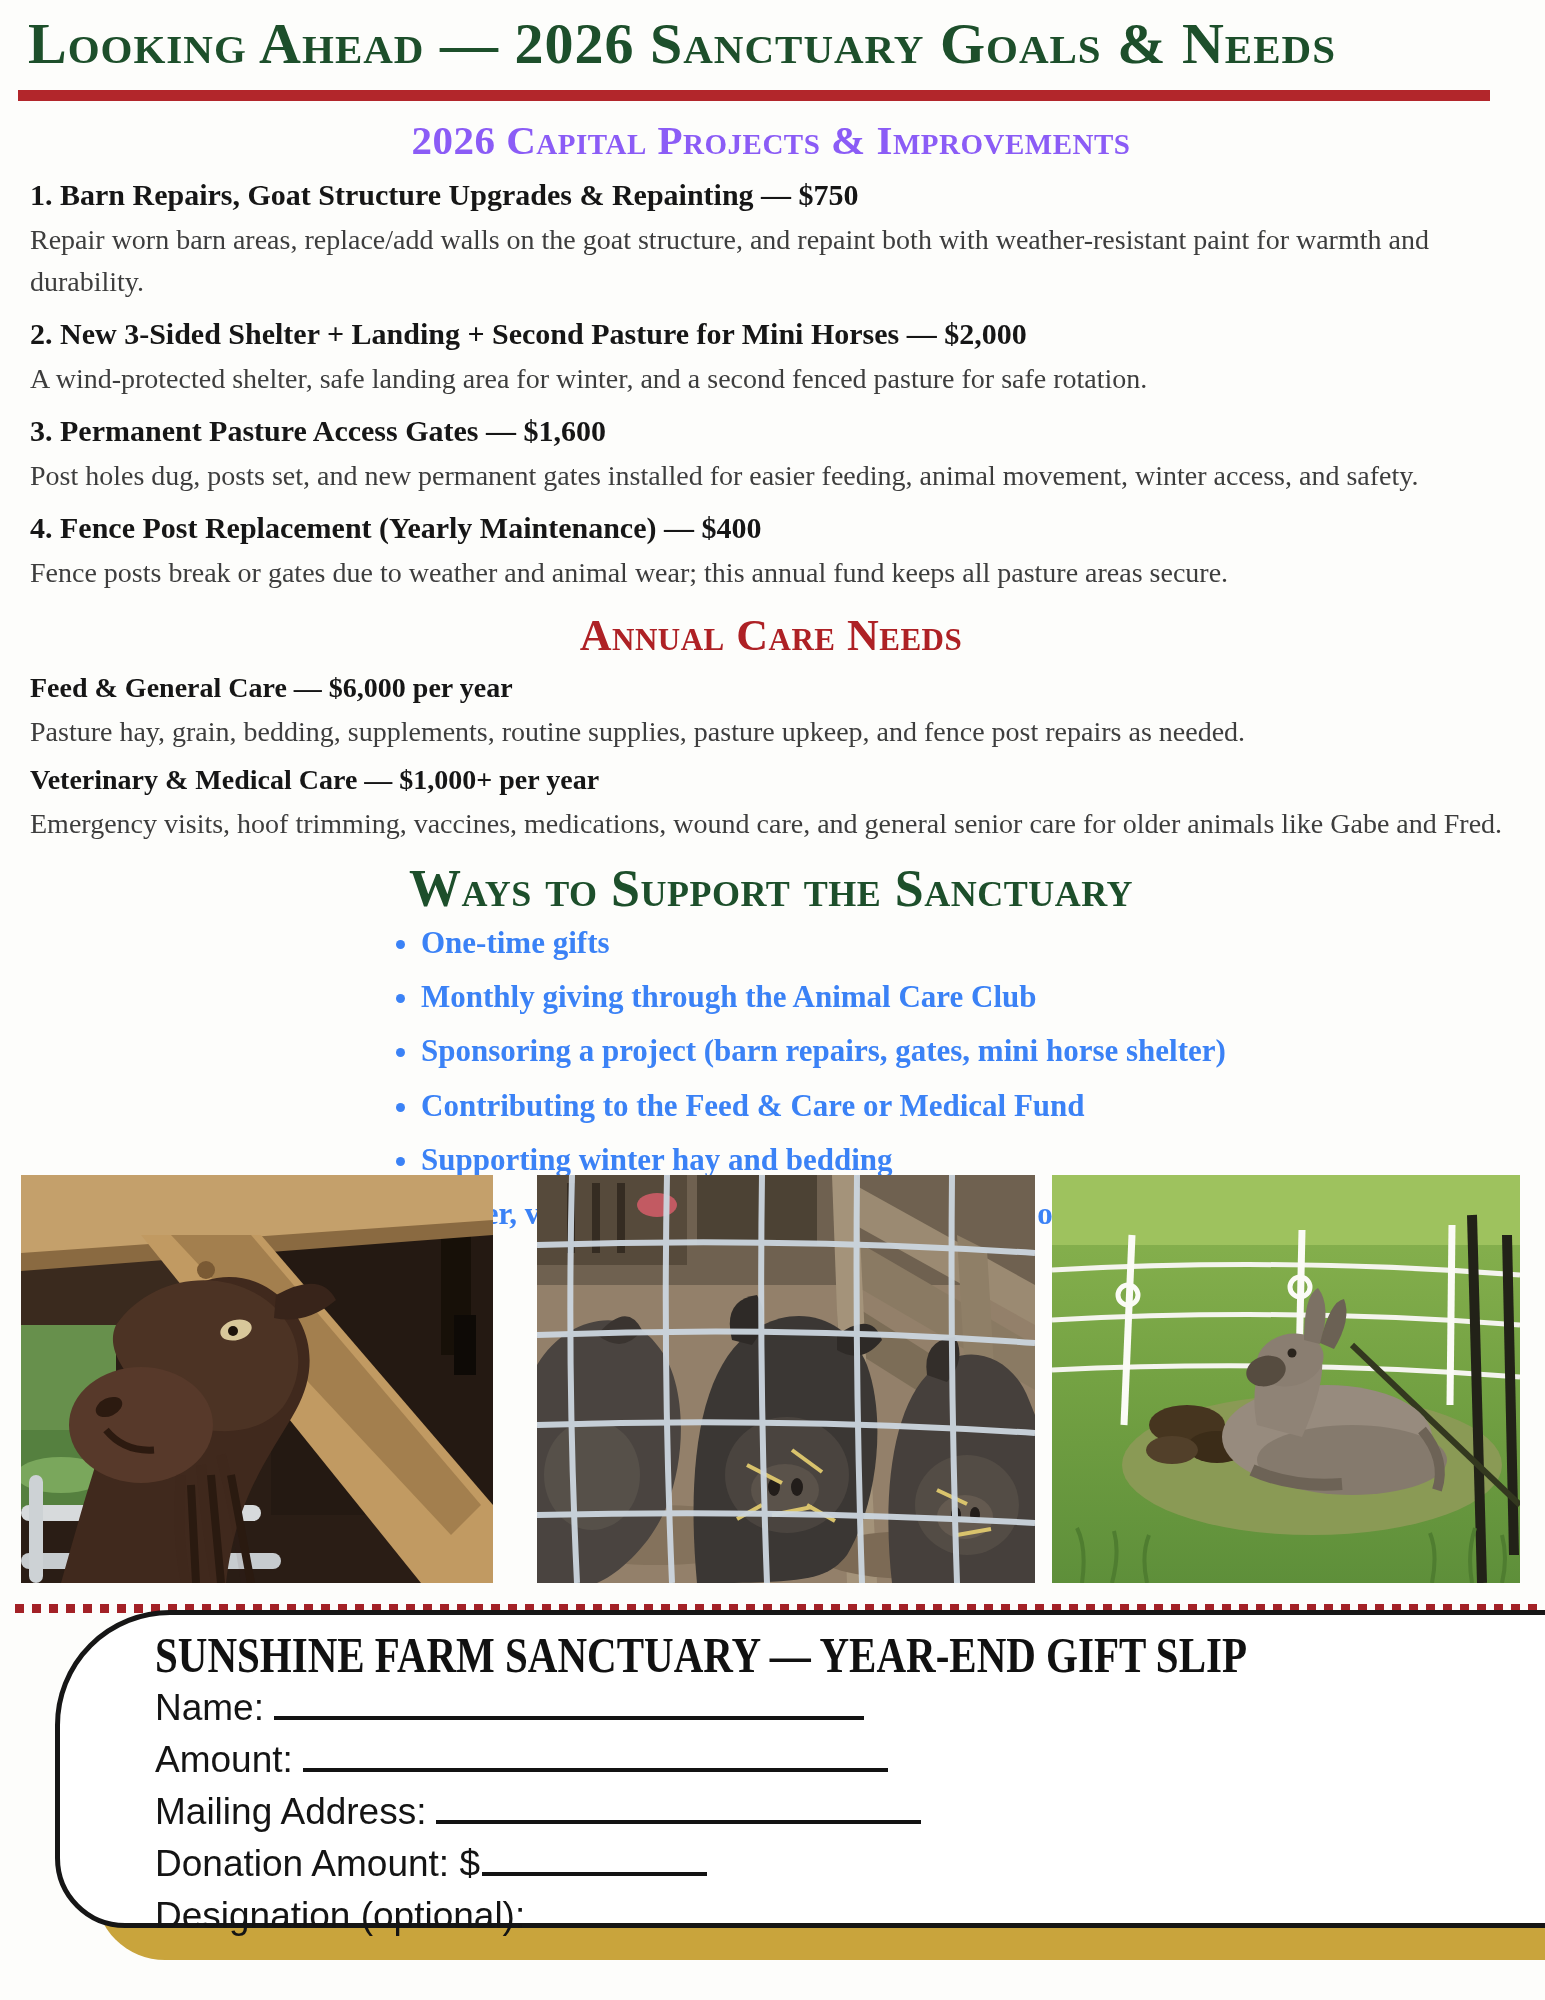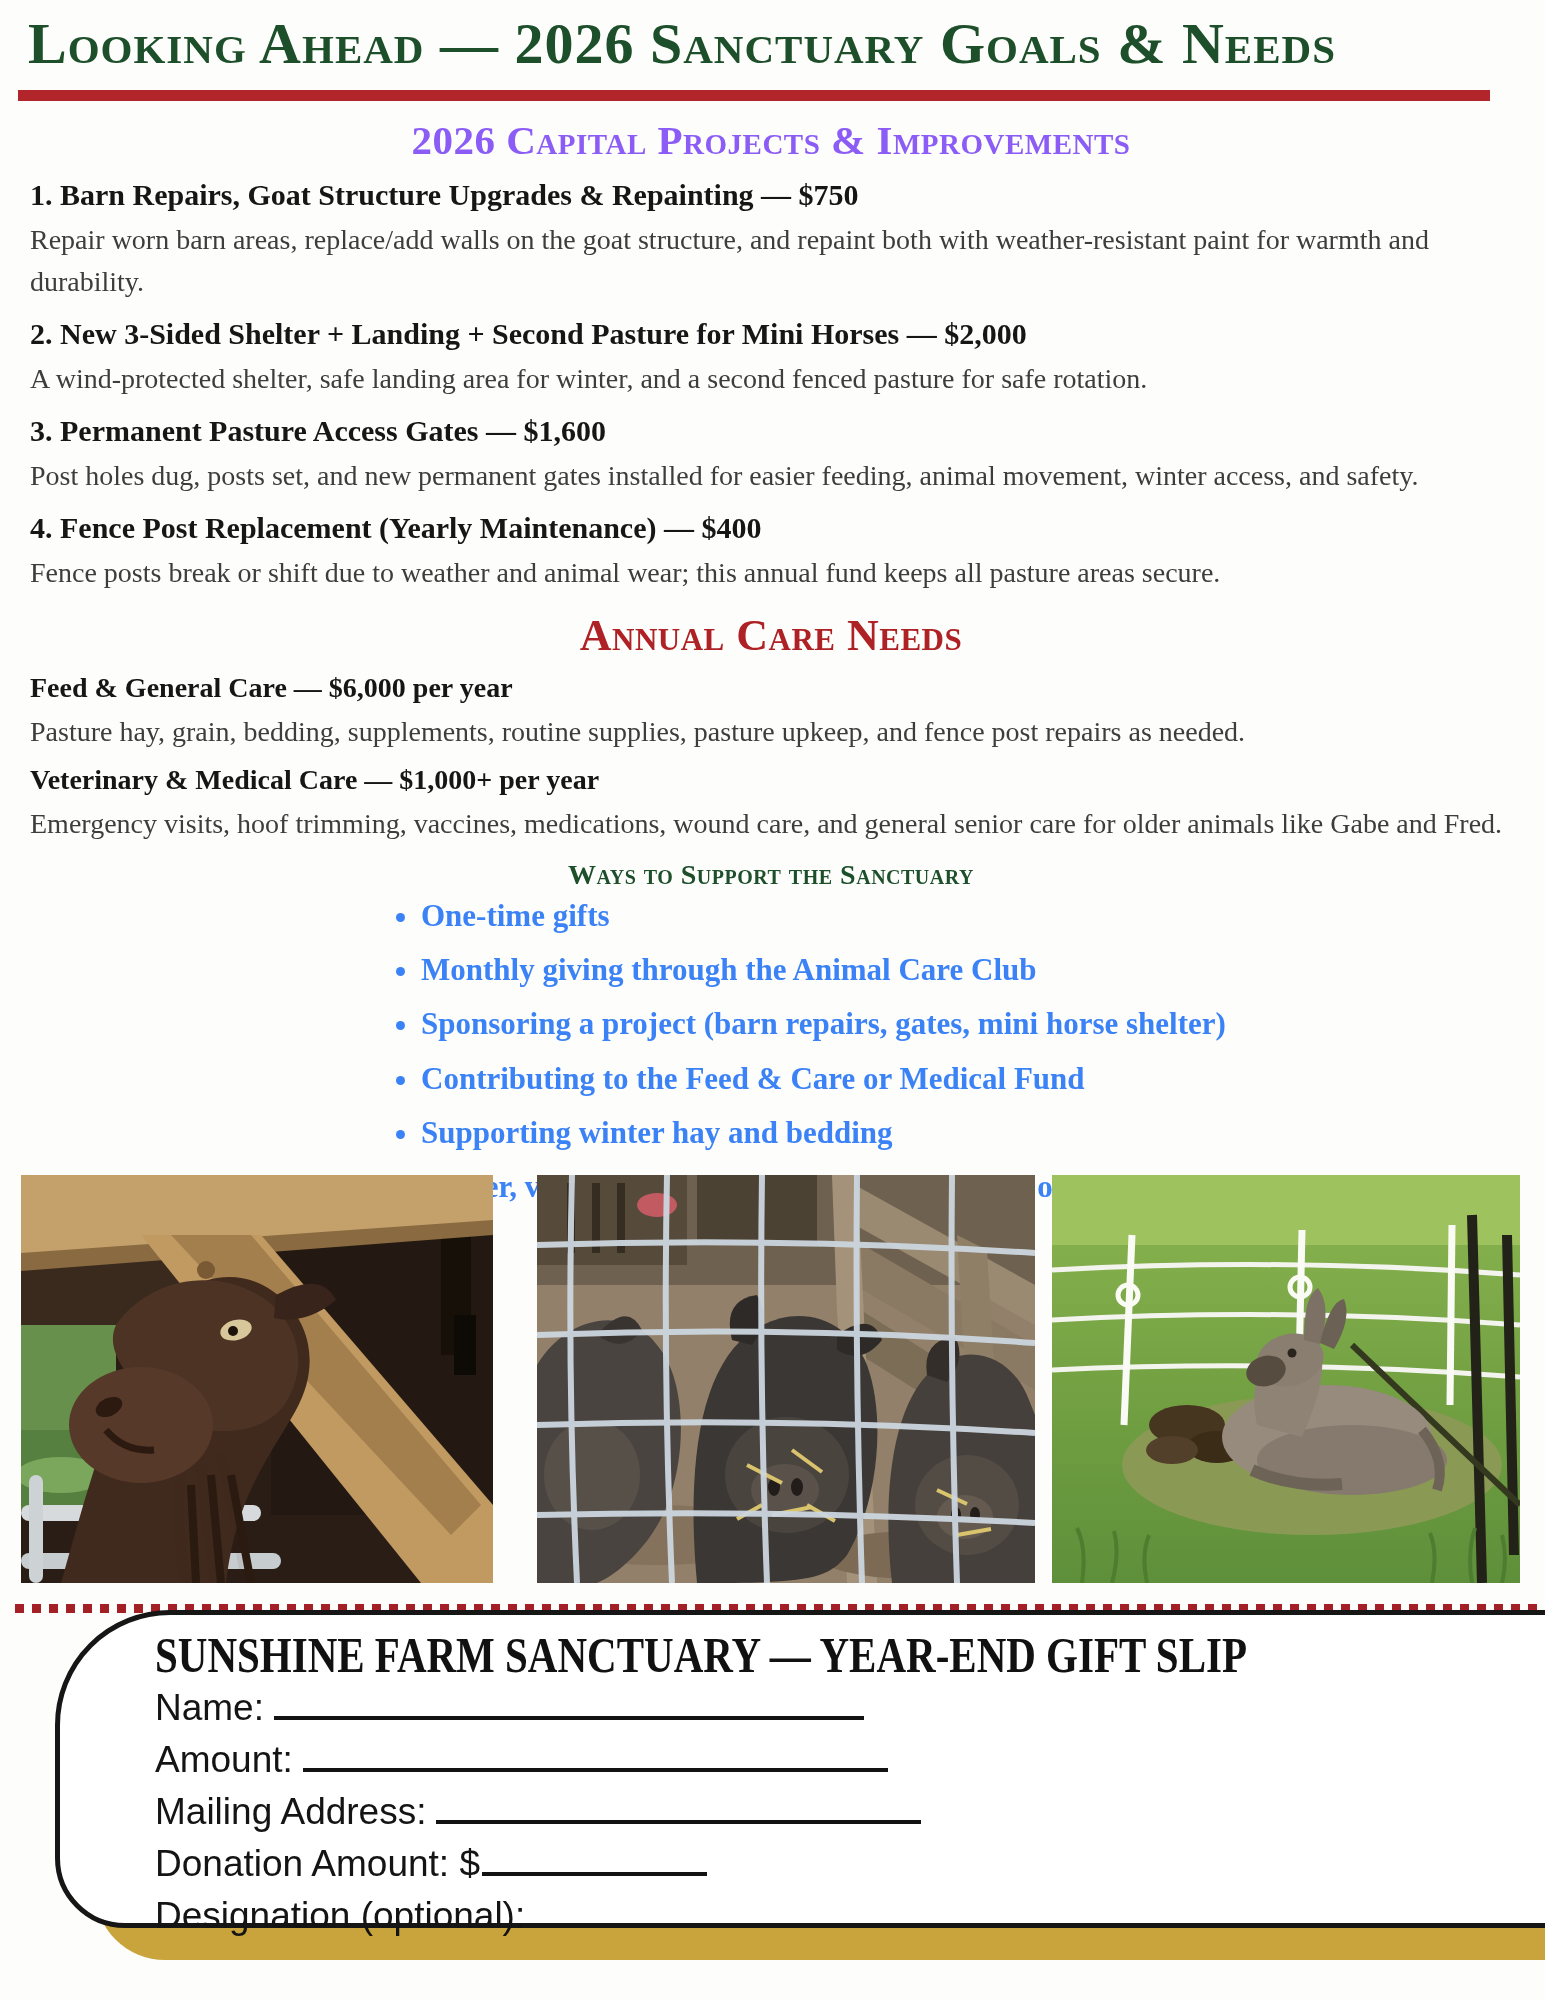--- a/index.html
+++ b/index.html
@@ -18,21 +18,21 @@
   
   .content{position:absolute;left:30px;top:116px;width:1482px;}
   .h2{
     text-align:center;font-variant:small-caps;font-weight:700;
     font-size:41px;color:#8b5cf6;margin:0 0 8px;letter-spacing:.5px;
   }
   .item-title{font-size:30px;font-weight:700;color:#161616;line-height:1.5;margin:8px 0 0;}
   .item-title.small{font-size:28px;margin:2px 0 0;}
   .item-body{font-size:28px;color:#3d3d3d;line-height:1.5;margin:2px 0 6px;}
   .h2.red{color:#ae2125;font-size:44px;margin:16px 0 6px;}
-  .h2.green{color:#1d4f2b;font-size:28px;margin:14px 0 2px;}
+  .h2.green{color:#1d4f2b;font-size:52px;margin:14px 0 2px;}
   .ways-list{margin:6px 0 0 345px;padding:0 0 0 46px;}
   .ways-list li{
     font-size:31px;font-weight:700;color:#3b82f6;
     line-height:1.2;margin:0 0 17px;
   }
   
   .photo{position:absolute;top:1175px;height:408px;overflow:hidden;}
   .photo svg{display:block;width:100%;height:100%;}
   .photo-goat{left:21px;width:472px;}
   .photo-pigs{left:537px;width:498px;}
@@ -83,21 +83,21 @@
     <div>
       <div class="item-title">2. New 3-Sided Shelter + Landing + Second Pasture for Mini Horses — $2,000</div>
       <div class="item-body">A wind-protected shelter, safe landing area for winter, and a second fenced pasture for safe rotation.</div>
     </div>
     <div>
       <div class="item-title">3. Permanent Pasture Access Gates — $1,600</div>
       <div class="item-body">Post holes dug, posts set, and new permanent gates installed for easier feeding, animal movement, winter access, and safety.</div>
     </div>
     <div>
       <div class="item-title">4. Fence Post Replacement (Yearly Maintenance) — $400</div>
-      <div class="item-body">Fence posts break or shift due to weather and animal wear; this annual fund keeps all pasture areas secure.</div>
+      <div class="item-body">Fence posts break or gates due to weather and animal wear; this annual fund keeps all pasture areas secure.</div>
     </div>
 
     <div class="h2 red">Annual Care Needs</div>
 
     <div>
       <div class="item-title small">Feed &amp; General Care — $6,000 per year</div>
       <div class="item-body">Pasture hay, grain, bedding, supplements, routine supplies, pasture upkeep, and fence post repairs as needed.</div>
     </div>
     <div>
       <div class="item-title small">Veterinary &amp; Medical Care — $1,000+ per year</div>

